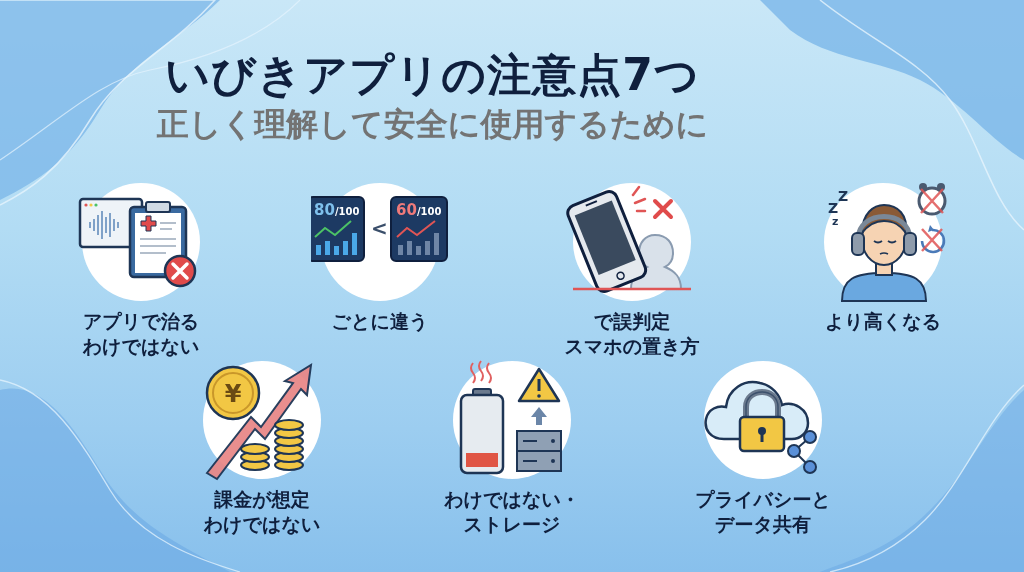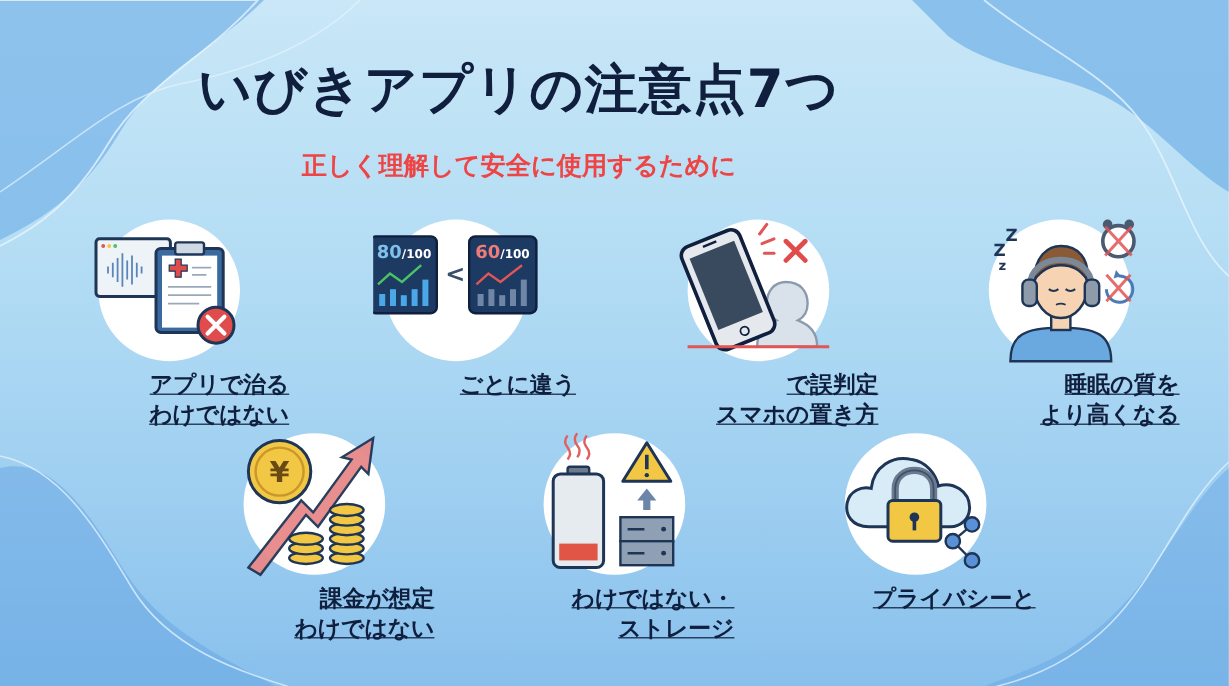--- a/index.html
+++ b/index.html
@@ -9,30 +9,30 @@
     font-family: "DejaVu Sans", "Liberation Sans", sans-serif;
     background: linear-gradient(180deg, #c9e7f7 0%, #b2dcf4 40%, #9ccdf0 75%, #88c0ec 100%);
     color: #0f1f3d;
   }
   .bg-wave { position: absolute; inset: 0; width: 1024px; height: 572px; pointer-events: none; }
   .title-block { position: absolute; left: 0; top: 48px; width: 865px; text-align: center; }
   .title-main {
     font-size: 44px; font-weight: 700; letter-spacing: 1px; color: #0f1f3d; line-height: 54px;
   }
   .title-sub {
-    font-size: 21px; font-weight: 700; color: #ef4444; line-height: 44px; margin-top: 14px;
-  }
-  .item { position: absolute; width: 200px; text-align: right; }
+    font-size: 32px; font-weight: 700; color: #737373; line-height: 44px; margin-top: 0;
+  }
+  .item { position: absolute; width: 200px; text-align: center; }
   .circle {
     width: 118px; height: 118px; border-radius: 50%; background: #ffffff;
     margin: 0 auto; position: relative; overflow: visible;
   }
   .circle svg { position: absolute; left: -10px; top: -6px; width: 138px; height: 130px; }
   .label {
-    margin-top: 8px; font-size: 19px; font-weight: 700; line-height: 25px; color: #0f1f3d; text-decoration: underline;
+    margin-top: 8px; font-size: 19px; font-weight: 700; line-height: 25px; color: #0f1f3d;
   }
   .label span { display: block; }
 </style>
 </head>
 <body>
 
 <svg class="bg-wave" viewBox="0 0 1024 572">
   <path d="M0 0 H220 C180 40 130 60 100 110 C70 160 40 180 0 200 Z" fill="#7ab6e8" opacity="0.75"></path>
   <path d="M0 0 H215 C170 50 120 70 90 120 C60 170 30 190 0 205" fill="none" stroke="#e6f4fd" stroke-width="1.5" opacity="0.8"></path>
   <path d="M300 0 C260 40 200 60 150 70 C100 80 60 120 0 160" fill="none" stroke="#e6f4fd" stroke-width="1.2" opacity="0.7"></path>
@@ -161,21 +161,20 @@
       <circle cx="118" cy="24" r="13" fill="#ffffff" stroke="#4a5a70" stroke-width="3"></circle>
       <circle cx="109" cy="10" r="4" fill="#4a5a70"></circle>
         <circle cx="127" cy="10" r="4" fill="#4a5a70"></circle>
       <path d="M107 12 L129 36 M129 12 L107 36" stroke="#e05555" stroke-width="2.5" opacity="0.85"></path>
       <path d="M108 64 a11 11 0 1 0 10 -11" fill="none" stroke="#4a7ab8" stroke-width="2.5"></path>
       <path d="M116 48 l4 5 l-6 2 z" fill="#4a7ab8"></path>
       <path d="M108 52 L128 74 M128 52 L108 74" stroke="#e05555" stroke-width="2.5" opacity="0.85"></path>
     </svg>
   </div>
   <div class="label">
-    <span>睡眠の質を</span>
     <span>より高くなる</span>
   </div>
 </div>
 
 <div class="item" style="left:162px; top:361px;">
   <div class="circle">
     <svg viewBox="0 0 138 130">
       <path d="M14 118 L58 62 L68 72 L100 28 L92 26 L118 10 L114 40 L108 34 L72 84 L62 74 L24 124 Z" fill="#e88888" stroke="#1e3555" stroke-width="2" opacity="0.95"></path>
       <circle cx="40" cy="38" r="26" fill="#f2c744" stroke="#1e3555" stroke-width="2.5"></circle>
       <circle cx="40" cy="38" r="20" fill="none" stroke="#c9972a" stroke-width="2"></circle>
@@ -239,14 +238,15 @@
         <rect x="66.5" y="78" width="3" height="9" fill="#1e3555"></rect>
       <line x1="100" y1="96" x2="114" y2="84" stroke="#1e3555" stroke-width="2"></line>
       <line x1="100" y1="96" x2="114" y2="110" stroke="#1e3555" stroke-width="2"></line>
       <circle cx="100" cy="96" r="6" fill="#5a90d8" stroke="#1e3555" stroke-width="2"></circle>
       <circle cx="116" cy="82" r="6" fill="#5a90d8" stroke="#1e3555" stroke-width="2"></circle>
       <circle cx="116" cy="112" r="6" fill="#5a90d8" stroke="#1e3555" stroke-width="2"></circle>
     </svg>
   </div>
   <div class="label">
     <span>プライバシーと</span>
+    <span>データ共有</span>
   </div>
 </div>
 
 </body></html>

